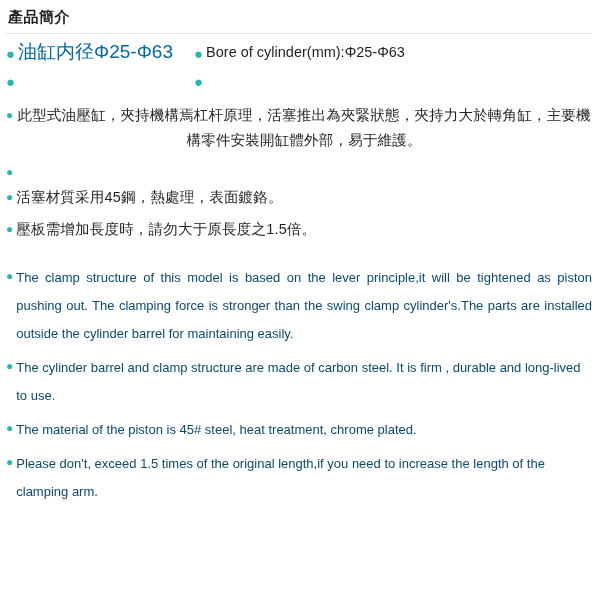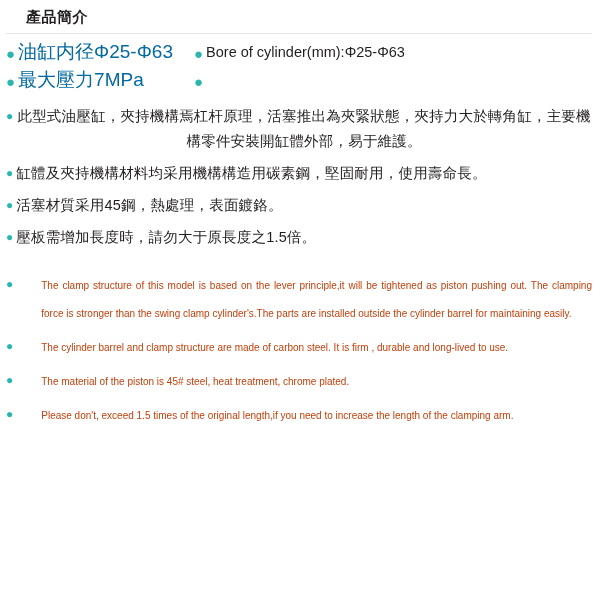--- a/index.html
+++ b/index.html
@@ -19,21 +19,21 @@
     width: 600px;
     height: 598px;
     box-sizing: border-box;
     padding: 6px 8px 0 6px;
   }
   .title {
     font-size: 15px;
     font-weight: bold;
     color: #231f20;
     letter-spacing: 0.5px;
-    margin: 2px 0 6px 20px;
+    margin: 2px 0 6px 2px;
   }
   .rule {
     height: 1px;
     background: #e4e4e4;
     margin: 0 0 8px 0;
   }
 
   
   .spec-row {
     display: flex;
@@ -98,24 +98,23 @@
   
   .en-block {
     margin-top: 22px;
   }
   .en-para {
     display: flex;
     align-items: flex-start;
     margin-bottom: 6px;
   }
   .en-para .txt {
-    font-size: 10px;
+    font-size: 13px;
     line-height: 28px;
-    color: #c2410c;
-    margin-left: 25px;
+    color: #0c4a6e;
   }
   .en-para.justify .txt {
     text-align: justify;
     text-align-last: left;
   }
   .w-justify {
     width: 580px;
   }
 </style>
 </head>
@@ -133,35 +132,33 @@
     </div>
     <div class="spec-col right">
       <span class="bullet">●</span>
       <span class="latin">Bore of cylinder(mm):Φ25-Φ63</span>
     </div>
   </div>
 
   <div class="spec-row">
     <div class="spec-col left">
       <span class="bullet">●</span>
-      <span class="cjk">最大壓力7MPa</span>
     </div>
     <div class="spec-col right">
       <span class="bullet">●</span>
     </div>
   </div>
 
   <div class="cjk-block">
     <div class="cjk-para">
       <span class="bullet-sm">●</span>
       <span class="txt">此型式油壓缸，夾持機構焉杠杆原理，活塞推出為夾緊狀態，夾持力大於轉角缸，主要機構零件安裝開缸體外部，易于維護。</span>
     </div>
     <div class="cjk-para">
       <span class="bullet-sm">●</span>
-      <span class="txt">缸體及夾持機構材料均采用機構構造用碳素鋼，堅固耐用，使用壽命長。</span>
     </div>
     <div class="cjk-para">
       <span class="bullet-sm">●</span>
       <span class="txt">活塞材質采用45鋼，熱處理，表面鍍鉻。</span>
     </div>
     <div class="cjk-para">
       <span class="bullet-sm">●</span>
       <span class="txt">壓板需增加長度時，請勿大于原長度之1.5倍。</span>
     </div>
   </div>

